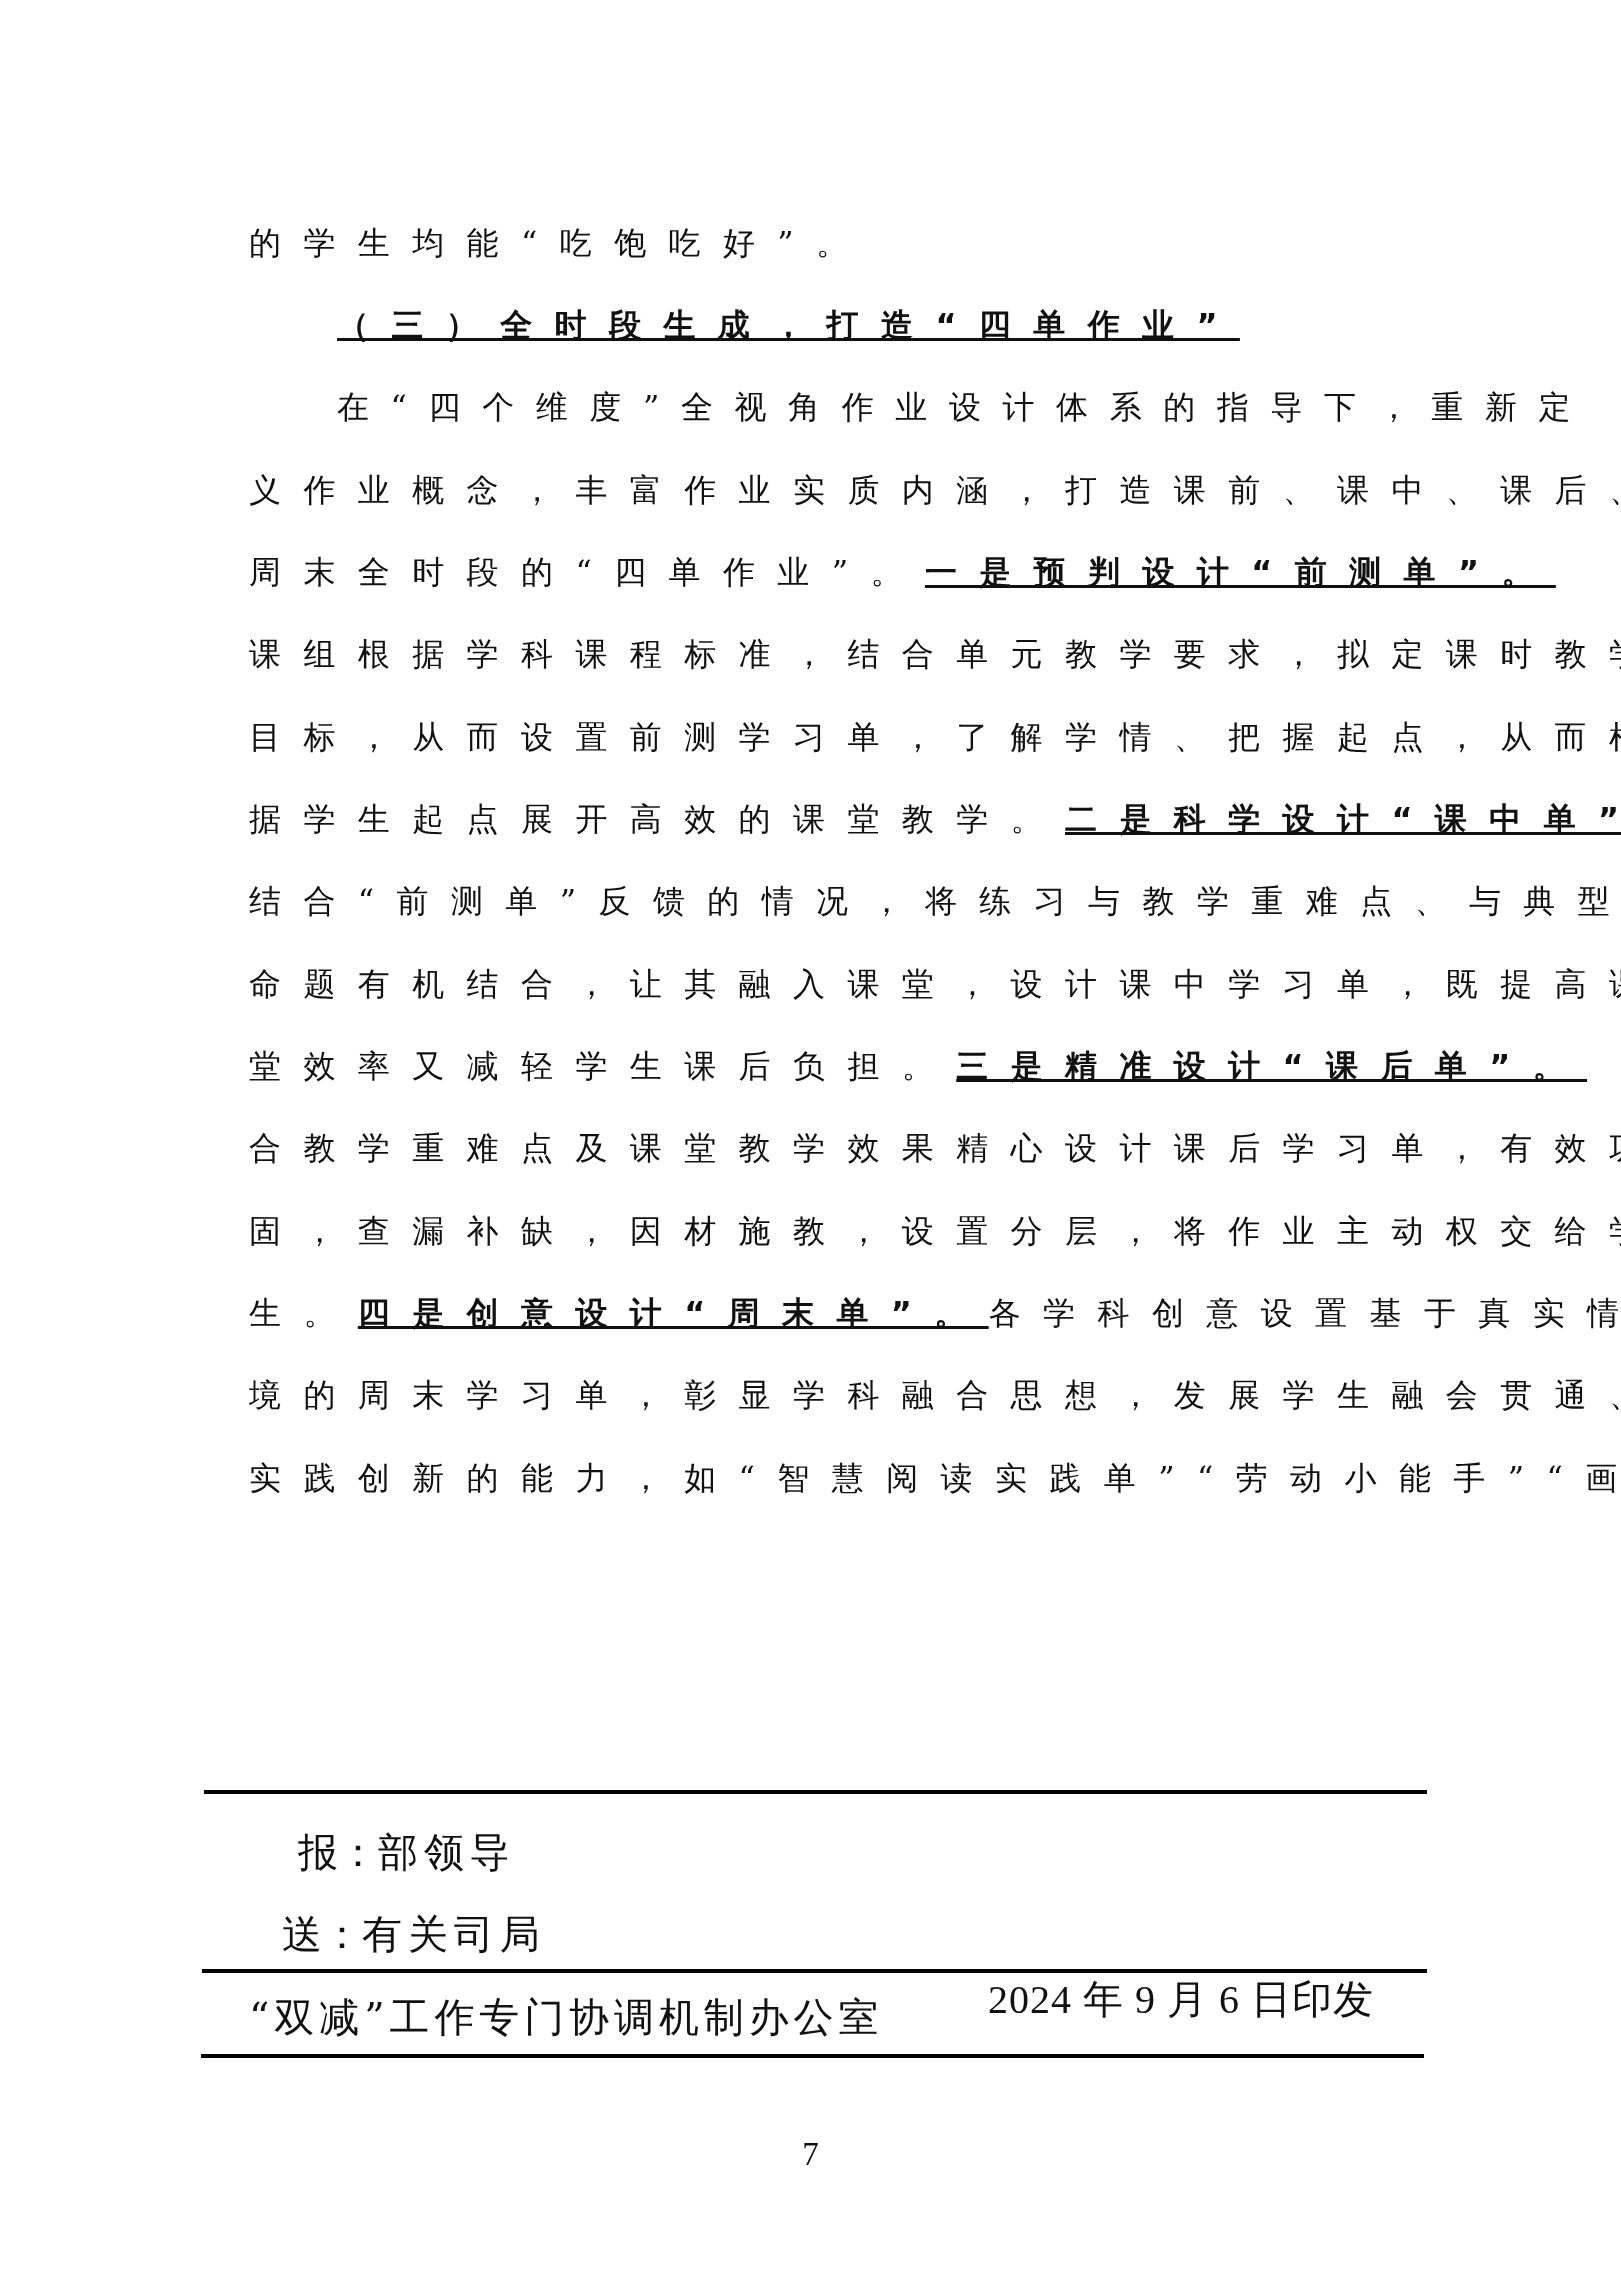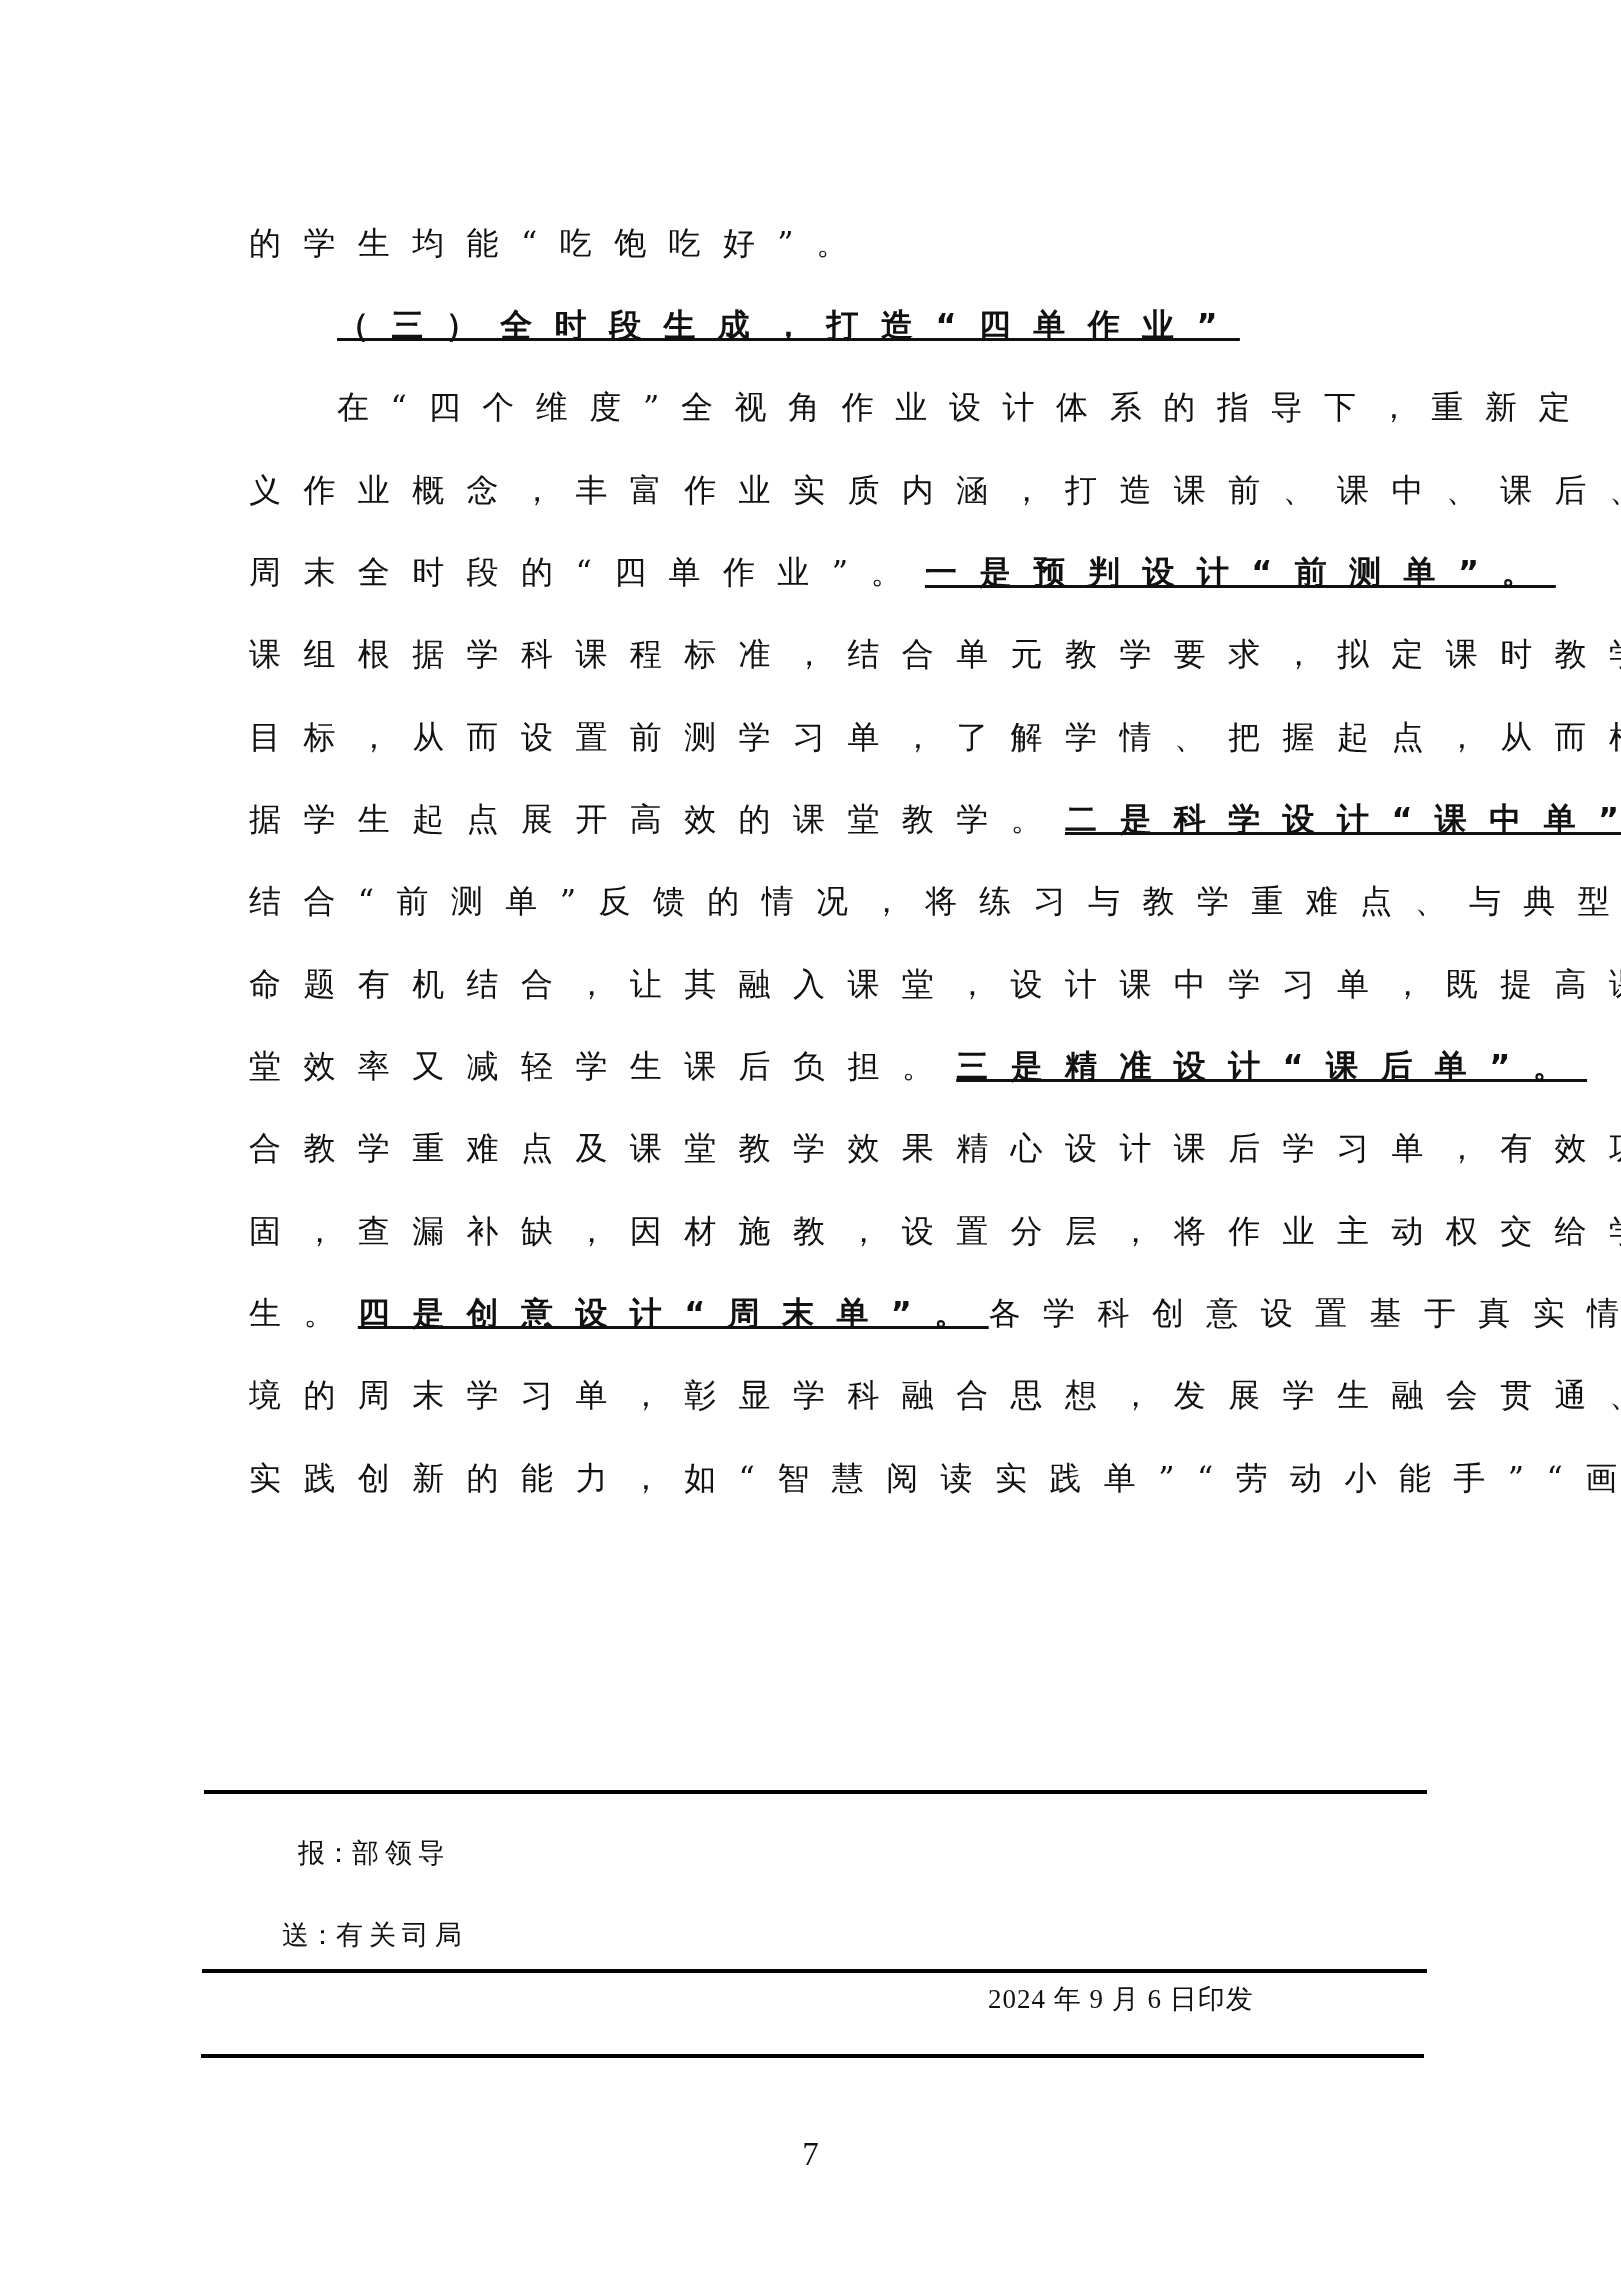--- a/index.html
+++ b/index.html
@@ -37,21 +37,21 @@
     font-family: "DejaVu Sans", "Liberation Sans", sans-serif;
     text-decoration: underline;
   }
   .rule {
     position: absolute;
     height: 3.9px;
     background: #000000;
   }
   .foot-line {
     position: absolute;
-    font-size: 27px;
+    font-size: 40px;
     line-height: 55px;
     height: 55px;
     white-space: nowrap;
   }
   .page-number {
     position: absolute;
     left: 0;
     width: 1621px;
     text-align: center;
     top: 2135px;
@@ -87,19 +87,22 @@
   <div class="foot-line" style="left:298px; top:1825px;">
     <span>报：</span><span style="letter-spacing:5.9px;">部领导</span>
   </div>
 
   <div class="foot-line" style="left:282px; top:1907px;">
     <span>送：</span><span style="letter-spacing:5.9px;">有关司局</span>
   </div>
 
   <div class="rule" style="left:202px; width:1225px; top:1969px;"></div>
 
+  <div class="foot-line" style="left:249px; top:1990px; letter-spacing:4.9px;">
+    <span>“双减”工作专门协调机制办公室</span>
+  </div>
   <div class="foot-line" style="left:988px; top:1972px; font-family:'Liberation Serif', serif; letter-spacing:1px;">2024 年 9 月 6 日印发</div>
 
   <div class="rule" style="left:201px; width:1223px; top:2054px;"></div>
 
   <div class="page-number">7</div>
 </div>
 
 
 </body></html>

